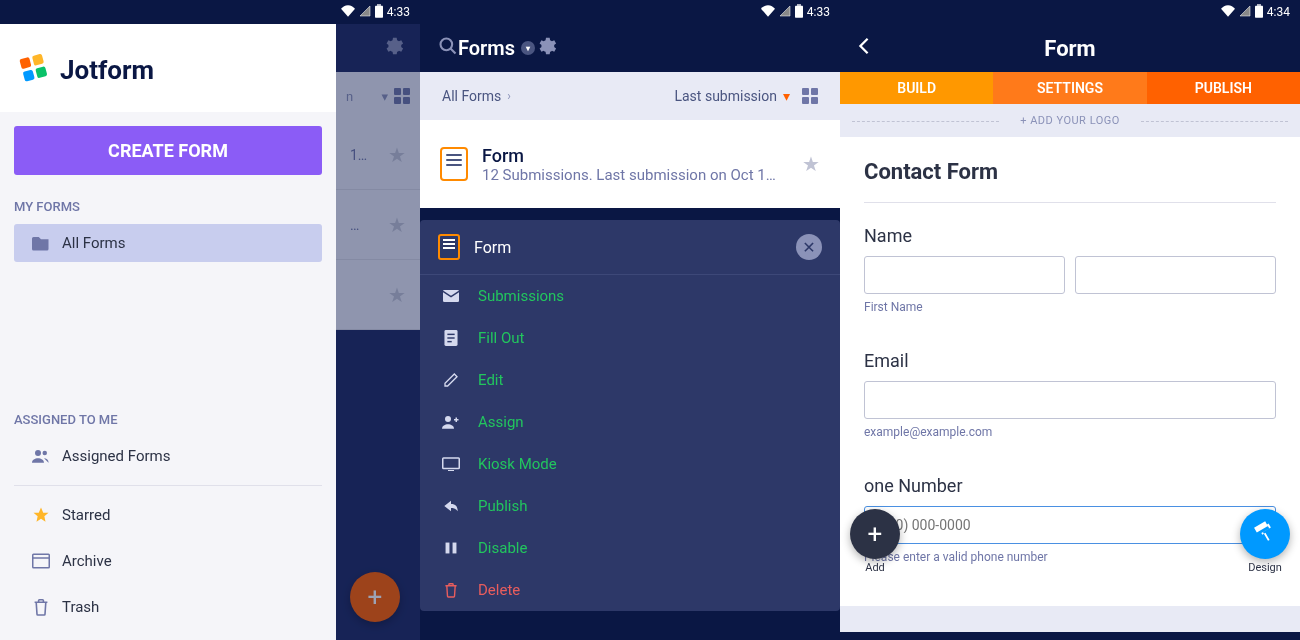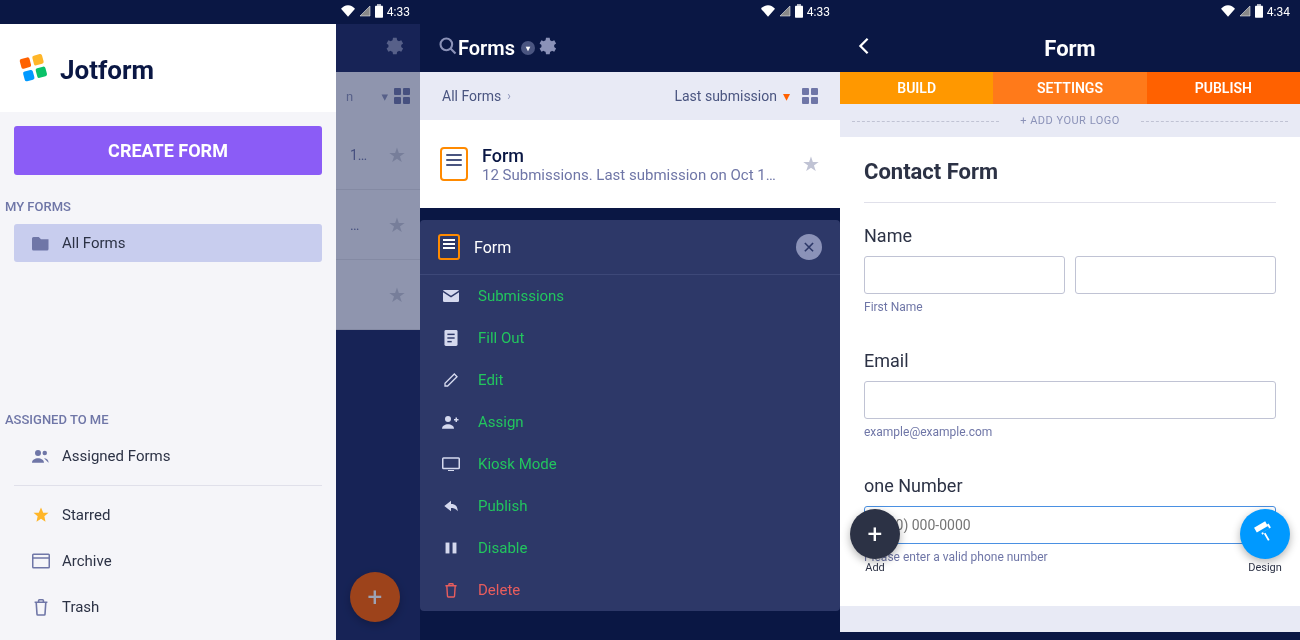--- a/index.html
+++ b/index.html
@@ -12,21 +12,21 @@
     .status-icons { display: flex; align-items: center; gap: 4px; }
     
     
     .screen1 .content { display: flex; height: calc(100% - 24px); }
     .sidebar { width: 336px; background: #f5f5f9; display: flex; flex-direction: column; overflow: hidden; }
     .logo-area { padding: 26px 16px 22px; background: #fff; }
     .logo { display: flex; align-items: center; gap: 8px; }
     .logo-icon { width: 36px; height: 36px; }
     .logo-text { font-size: 26px; font-weight: 700; color: #0a1744; }
     .create-btn { margin: 14px; padding: 14px; background: #8b5cf6; color: white; border: none; font-size: 18px; font-weight: 700; border-radius: 3px; cursor: pointer; }
-    .section-label { padding: 10px 5px 6px; font-size: 13px; font-weight: 500; color: #6f76a7; }
+    .section-label { padding: 10px 14px 6px; font-size: 13px; font-weight: 500; color: #6f76a7; }
     .nav-item { display: flex; align-items: center; gap: 12px; padding: 10px 18px; margin: 4px 14px; border-radius: 3px; color: #2c3245; font-size: 15px; cursor: pointer; }
     .nav-item.active { background: #c8cdee; }
     .nav-item .icon { width: 18px; height: 18px; display: flex; align-items: center; justify-content: center; color: #6f76a7; }
     .nav-item.starred .icon { color: #ffb629; }
     .spacer { flex: 1; }
     .divider { height: 1px; background: #e0e0ea; margin: 6px 14px; }
     
     .peek { width: 84px; background: #202c63; position: relative; opacity: 0.6; }
     .peek-header { height: 48px; display: flex; align-items: center; justify-content: flex-end; padding: 0 16px; }
     .peek-filter { height: 48px; display: flex; align-items: center; justify-content: space-between; padding: 0 10px; color: #8b92b8; font-size: 13px; background: #e8eaf5; }

